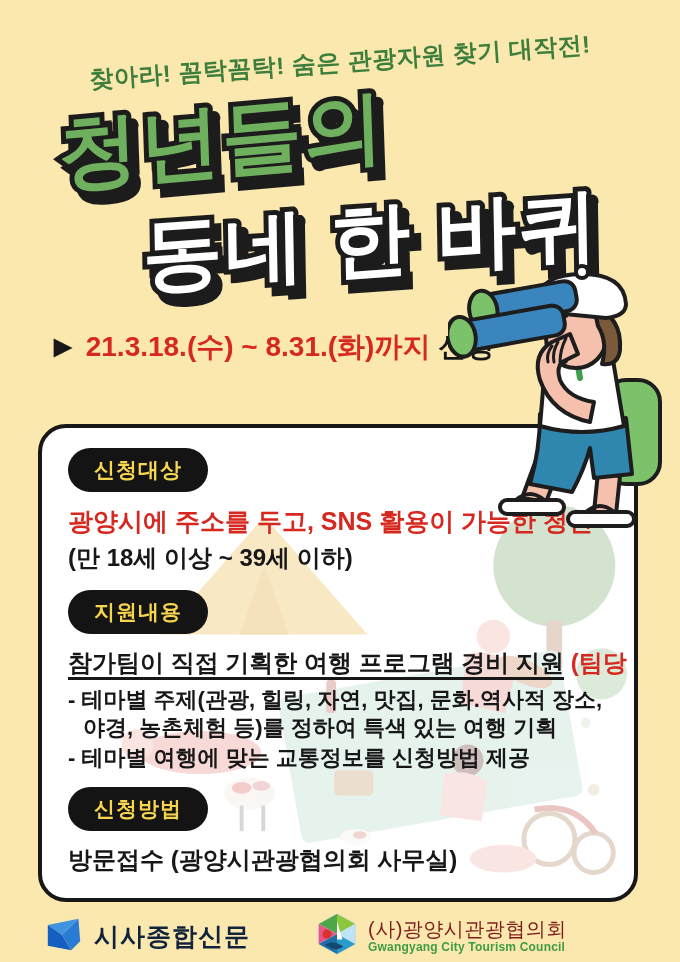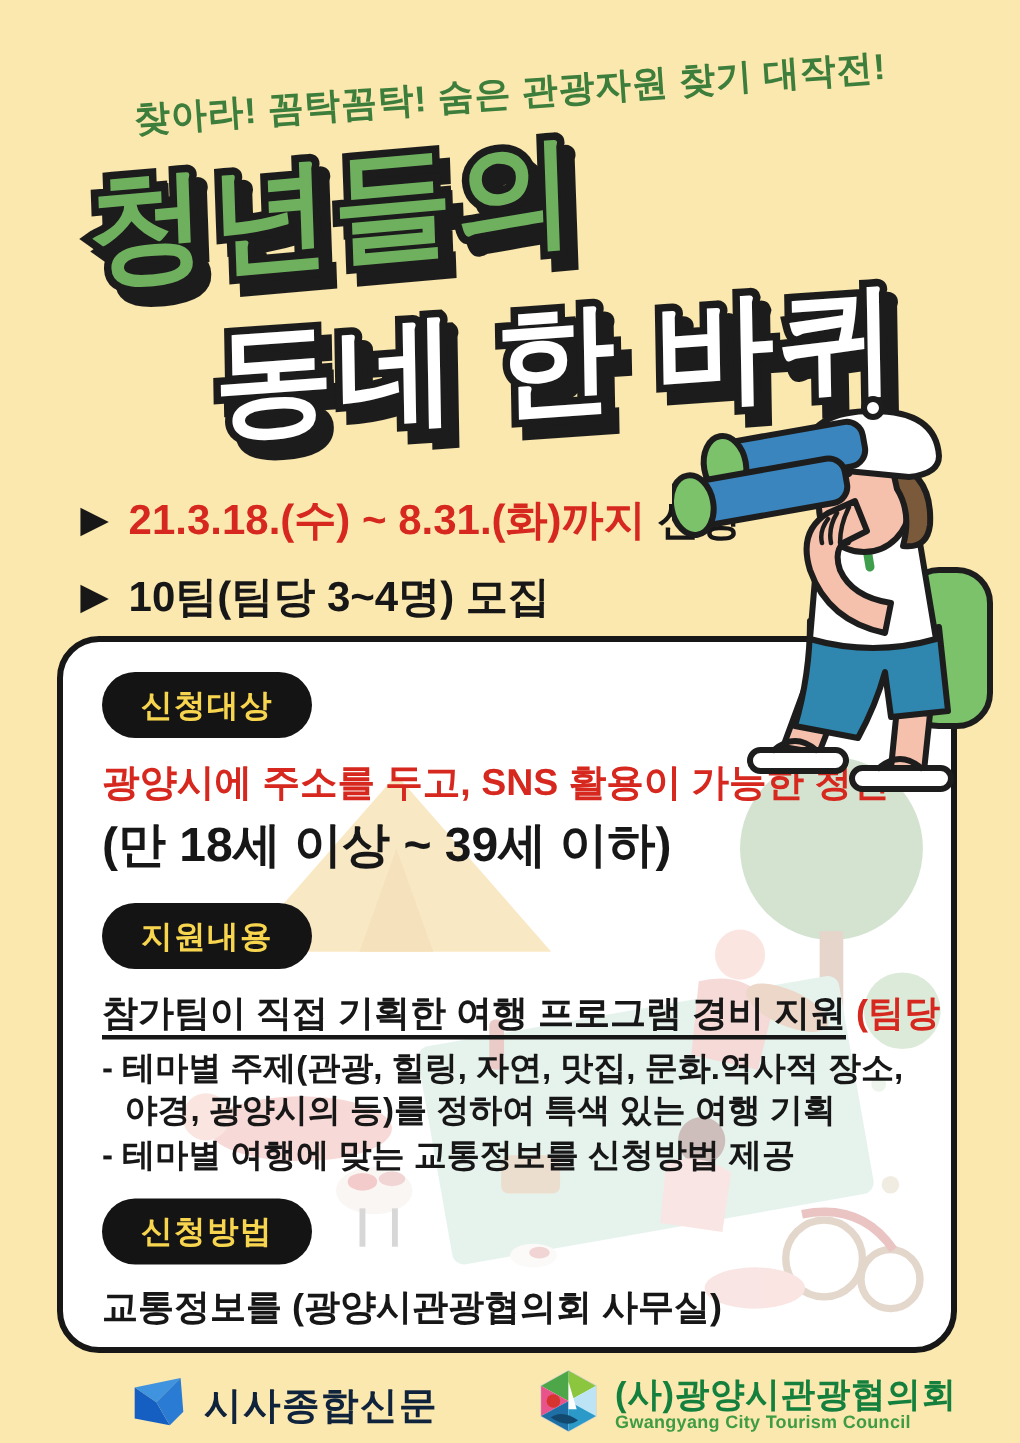--- a/index.html
+++ b/index.html
@@ -36,40 +36,40 @@
     box-sizing:border-box;z-index:2;overflow:hidden;
   }
   .picnic{position:absolute;left:0;top:0;width:100%;height:100%;opacity:.34;z-index:1;pointer-events:none;}
   .card-content{position:relative;z-index:2;padding:20px 26px 0 26px;}
   .badge{
     display:inline-block;background:#141414;color:#F7D54E;
     font-size:21px;font-weight:900;letter-spacing:1px;
     padding:8px 26px;border-radius:26px;
   }
   .line-eligibility{color:#D6281F;font-size:25px;font-weight:900;margin:13px 0 4px;}
-  .line-age{font-size:32px;font-weight:900;margin:0 0 16px;}
+  .line-age{font-size:24px;font-weight:900;margin:0 0 16px;}
   .line-headline{font-size:24px;font-weight:900;margin:13px 0 7px;white-space:nowrap;}
   .line-headline .underlined{border-bottom:3px solid #171717;padding-bottom:1px;}
   .line-headline .note{color:#D6281F;}
   .bullet{font-size:22px;font-weight:800;line-height:1.26;margin-bottom:3px;}
   .bullet.hang{padding-left:15px;text-indent:-15px;}
   .sec-apply .badge{margin-top:12px;font-family:Liberation Mono, monospace;}
   .apply-line{font-size:24px;font-weight:900;line-height:1.38;}
   .apply-line.first{margin-top:12px;}
   
   .person{position:absolute;left:448px;top:262px;width:218px;height:272px;z-index:3;}
   
   .footer{
     position:absolute;left:0;right:0;top:910px;height:52px;
-    display:flex;justify-content:center;align-items:center;gap:66px;padding-left:44px;
+    display:flex;align-items:center;gap:66px;padding-left:44px;
   }
   .logo-group{display:flex;align-items:center;gap:10px;}
   .newspaper-name{font-size:25px;font-weight:900;color:#10233c;letter-spacing:1px;}
   .council-text{display:flex;flex-direction:column;line-height:1.15;}
-  .council-kr{font-size:23px;font-weight:700;color:#15803d;letter-spacing:.5px;}
+  .council-kr{font-size:20px;font-weight:400;color:#7f1d1d;letter-spacing:.5px;}
   .council-en{font-size:12px;font-weight:700;color:#3f9c45;letter-spacing:.2px;}
 </style>
 </head>
 <body>
 
 <div class="poster">
 
   <div class="slogan">찾아라! 꼼탁꼼탁! 숨은 관광자원 찾기 대작전!</div>
 
   <div class="title line1">
@@ -79,23 +79,20 @@
   </div>
   <div class="title line2">
     <span class="t-shadow">동네 한 바퀴</span>
     <span class="t-outline">동네 한 바퀴</span>
     <span class="t-fill">동네 한 바퀴</span>
   </div>
 
   <div class="notice">
     <div class="notice-line">
       <span class="marker">▶</span><span class="red">21.3.18.(수) ~ 8.31.(화)까지</span><span> 신청</span>
-    </div>
-    <div class="notice-line">
-      <span class="marker">▶</span><span>10팀(팀당 3~4명) 모집</span>
     </div>
   </div>
 
   <div class="person">
     <svg viewBox="0 0 218 272" width="218" height="272">
       <g stroke="#1d1d1d" stroke-width="4" stroke-linejoin="round" stroke-linecap="round">
 
         <rect x="156" y="118" width="56" height="104" rx="22" fill="#7cc26b"></rect>
 
         <path d="M150 210 L172 214 L168 252 L146 250 Z" fill="#f5c0ac"></path>
@@ -176,27 +173,27 @@
         <span class="badge">신청대상</span>
         <div class="line-eligibility">광양시에 주소를 두고, SNS 활용이 가능한 청년</div>
         <div class="line-age">(만  18세 이상 ~ 39세 이하)</div>
       </div>
 
       <div class="sec-support">
         <span class="badge">지원내용</span>
         <div class="line-headline">
           <span class="underlined">참가팀이 직접 기획한 여행 프로그램 경비 지원</span><span class="note"> (팀당 100만원 한도)</span>
         </div>
-        <div class="bullet hang">- 테마별 주제(관광, 힐링, 자연, 맛집, 문화.역사적 장소, 야경, 광양시의 등)를 정하여 특색 있는 여행 기획</div>
+        <div class="bullet hang">- 테마별 주제(관광, 힐링, 자연, 맛집, 문화.역사적 장소, 야경, 농촌체험 등)를 정하여 특색 있는 여행 기획</div>
         <div class="bullet">- 테마별 여행에 맞는 교통정보를 신청방법 제공</div>
       </div>
 
       <div class="sec-apply">
         <span class="badge">신청방법</span>
-        <div class="apply-line first">교통정보를 (광양시관광협의회 사무실)</div>
+        <div class="apply-line first">방문접수 (광양시관광협의회 사무실)</div>
         
         
       </div>
     </div>
   </div>
 
   <div class="footer">
     <div class="logo-group">
       <span>
         <svg viewBox="0 0 44 40" width="40" height="36">

